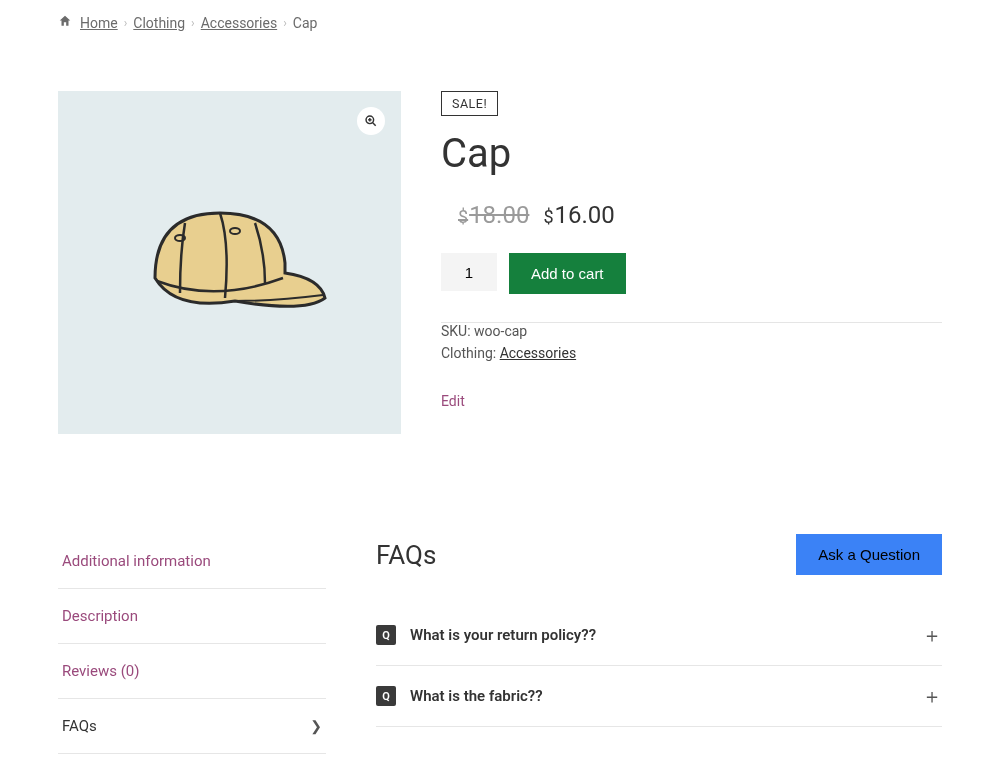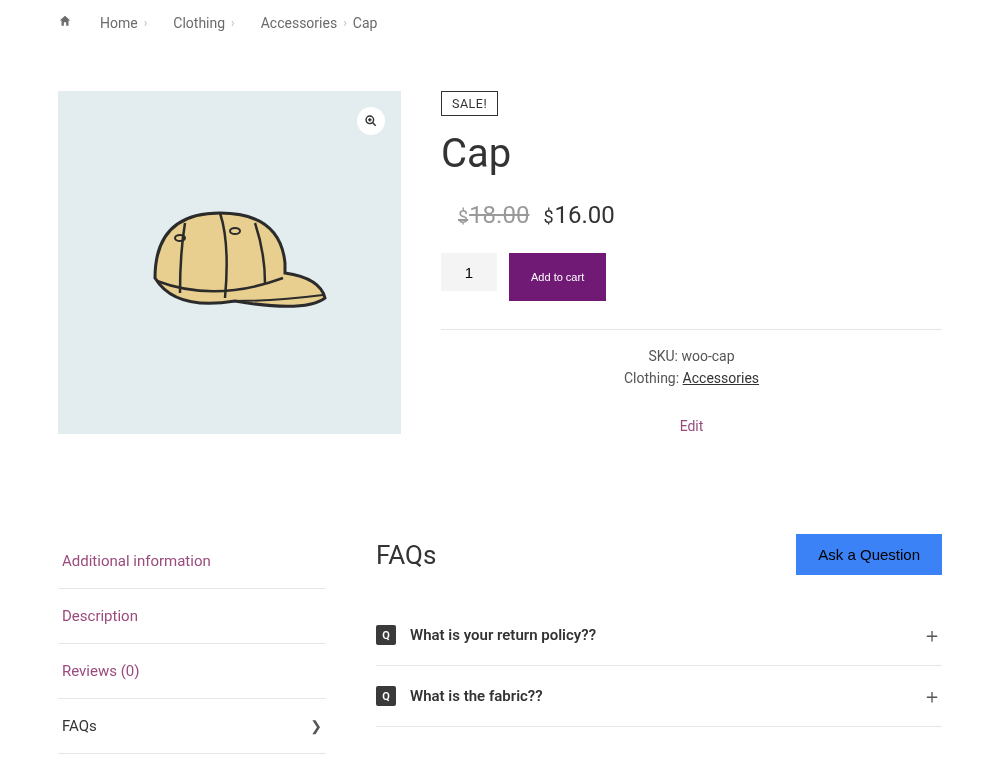--- a/index.html
+++ b/index.html
@@ -13,21 +13,21 @@
 
   
   .breadcrumb {
     font-size: 14px;
     color: #6b6b6b;
     display: flex;
     align-items: center;
     gap: 6px;
     margin-bottom: 60px;
   }
-  .breadcrumb .crumb { cursor: pointer; margin-left: 20px; }
+  .breadcrumb .crumb { text-decoration: underline; cursor: pointer; }
   .breadcrumb .sep { color: #bbb; font-size: 12px; }
   .home-icon { font-size: 14px; margin-right: 2px; color:#6b6b6b; }
 
   
   .product-area {
     display: flex;
     gap: 40px;
   }
   .gallery {
     flex: 0 0 343px;
@@ -70,32 +70,30 @@
 
   .cart-row { display:flex; gap: 12px; align-items:stretch; margin-bottom: 28px;}
   .qty {
     width: 56px; height: 38px;
     background:#f4f4f4;
     border:none;
     text-align:center;
     font-size: 15px;
   }
   .add-btn {
-    background:#701a75; color:#fff;
-    border:none; padding: 18px 22px;
-    font-size: 11px; font-weight:500;
+    background:#15803d; color:#fff;
+    border:none; padding: 12px 22px;
+    font-size: 15px; font-weight:500;
     cursor:pointer;
   }
 
   .meta-block {
     border-top: 1px solid #e5e5e5;
-    padding-top: 18px;
     font-size: 14px;
     color:#555;
-    text-align:center;
   }
   .meta-block div { margin-bottom: 6px; }
   .meta-block .cat-link { text-decoration: underline; color:#333; cursor:pointer;}
   .edit-link { color:#9a4a7c; font-size:14px; margin-top:26px; display:inline-block; cursor:pointer;}
 
   
   .tabs-area {
     display:flex;
     gap: 50px;
     margin-top: 100px;

